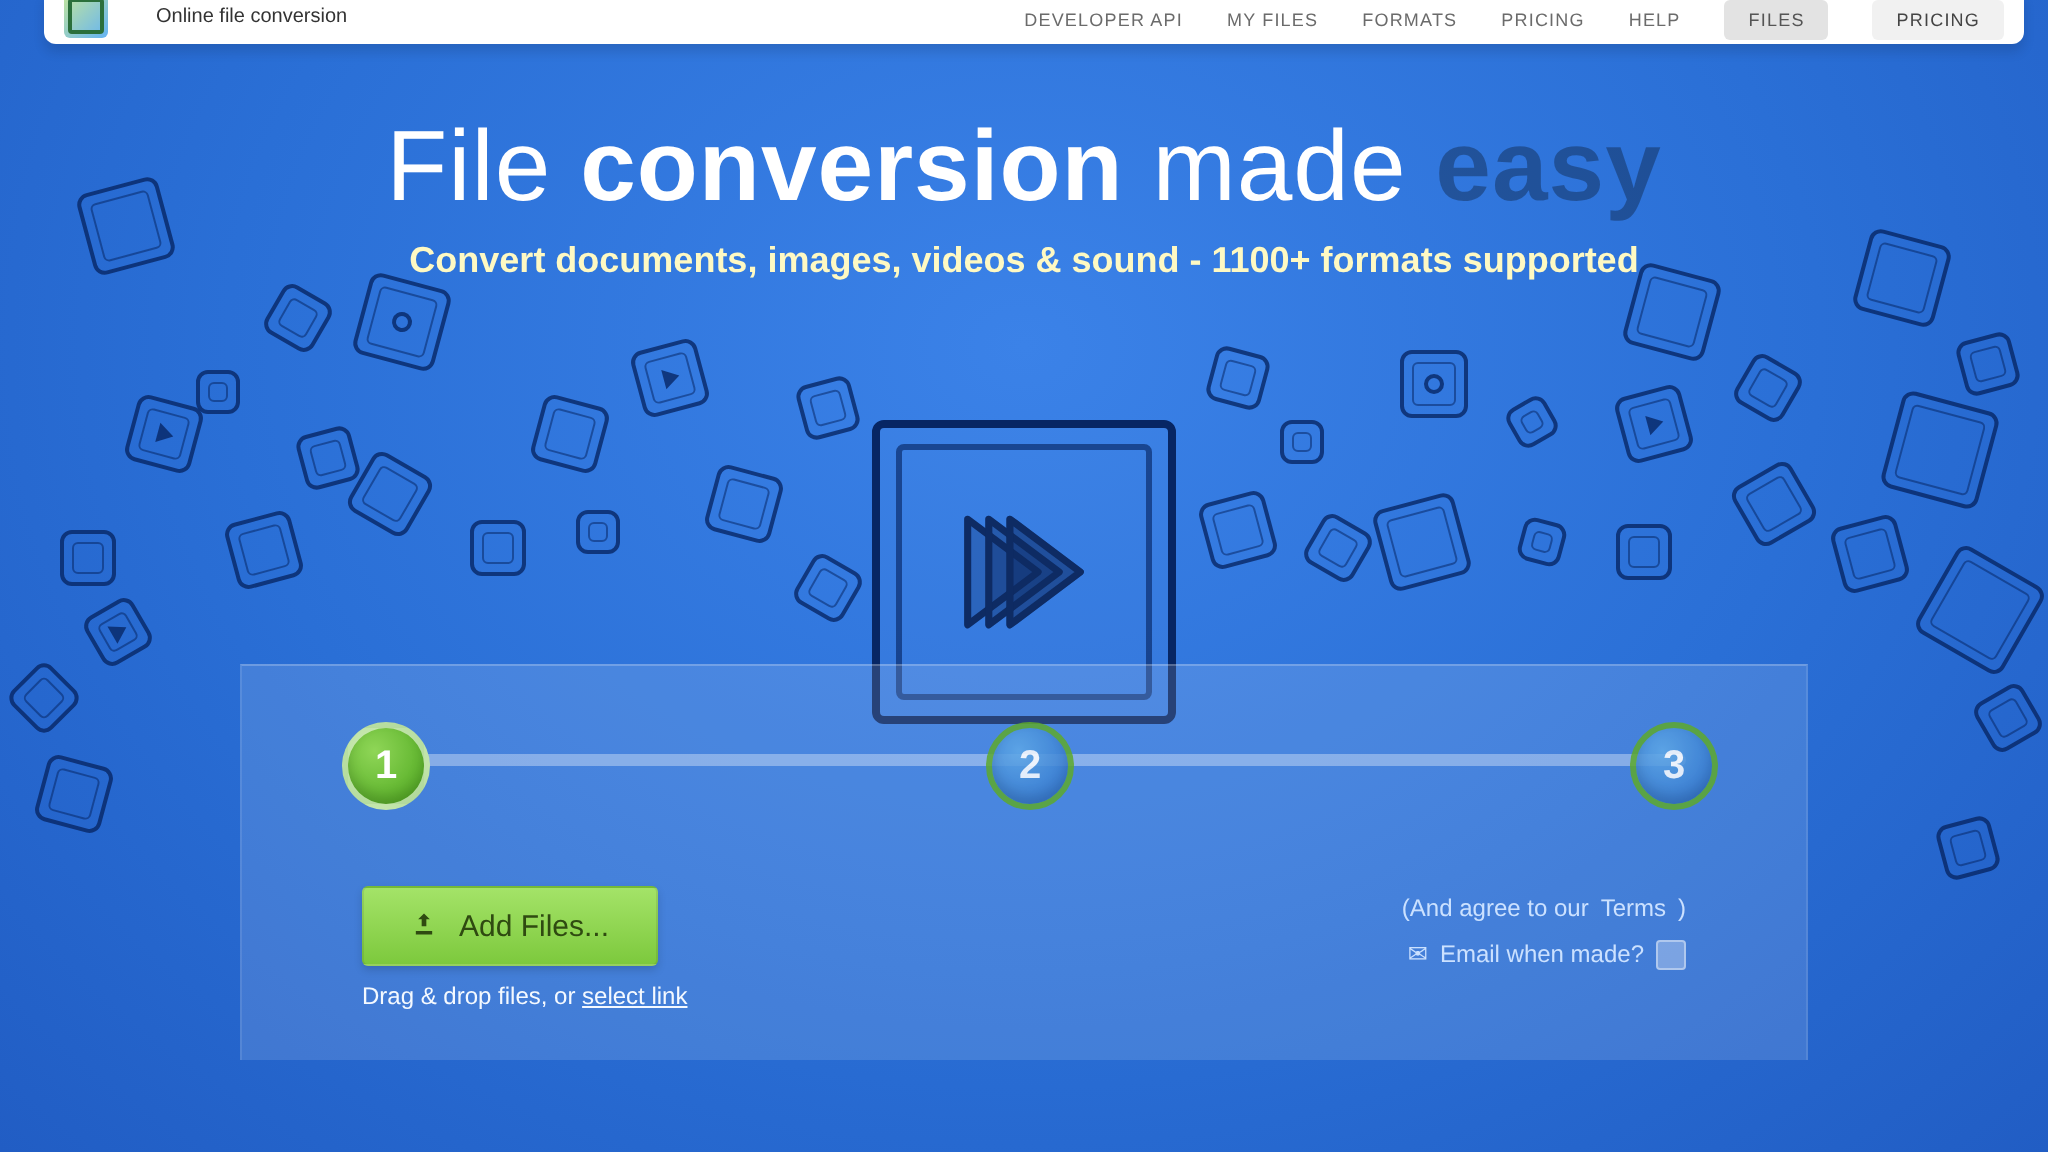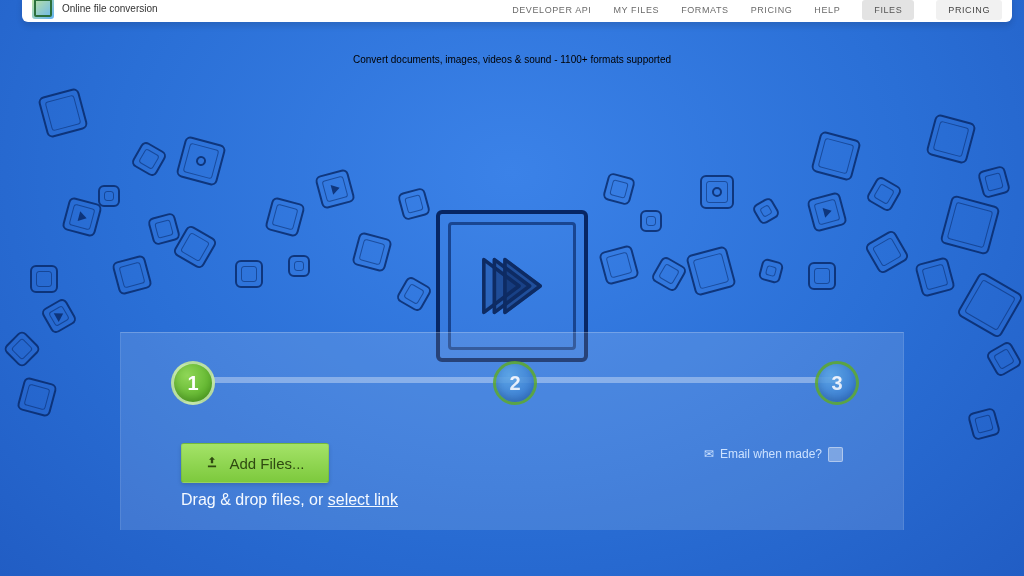--- a/index.html
+++ b/index.html
@@ -48,20 +48,21 @@
     content: "";
     position: absolute;
     inset: 2px;
     border: 2px solid #2b6f3b;
     border-radius: 2px;
   }
   .brand-text {
     color: #333;
     font-size: 10px;
     margin-bottom: 1px;
+    margin-left: 16px;
   }
   .nav-right {
     margin-left: auto;
     display: flex;
     align-items: center;
     gap: 22px;
   }
   .nav-link {
     color: #6b6b6b;
     font-size: 9px;
@@ -89,23 +90,23 @@
     margin: 0;
     font-size: 50px;
     font-weight: 300;
     color: #fff;
     letter-spacing: .5px;
   }
   .hero h1 .b { font-weight: 700; }
   .hero h1 .easy { font-weight: 800; color: rgba(0,0,0,.3); }
   .hero p {
     margin: 8px 0 0 0;
-    font-size: 10px;
-    font-weight: 400;
-    color: #000000;
+    font-size: 18px;
+    font-weight: 700;
+    color: #fef9c3;
   }
 
   
   .doodles {
     position: absolute;
     inset: 0;
     pointer-events: none;
   }
   .doodle {
     position: absolute;
@@ -290,21 +291,21 @@
     color:#334b73;
   }
   .btn-convert {
     background: rgba(255,255,255,.18);
     color:#dbe9fb;
     border:1px solid rgba(255,255,255,.18);
     cursor:not-allowed;
   }
 
   .hint {
-    font-size:16px;
+    font-size:12px;
     color:#f4f9ff;
     margin-top:8px;
   }
   .hint a, .hint .u { text-decoration: underline; cursor:pointer; }
   .hint-right { font-size:12px; color:#cbe1ff; line-height:1.9; }
   .hint-right .row { display:flex; justify-content:flex-end; align-items:center; gap:6px; }
   .checkbox {
     width:13px; height:13px;
     background:rgba(255,255,255,.3);
     border:1px solid rgba(255,255,255,.4);
@@ -328,20 +329,23 @@
     <span class="nav-link">MY FILES</span>
     <span class="nav-link">FORMATS</span>
     <span class="nav-link">PRICING</span>
     <span class="nav-link">HELP</span>
     <span class="nav-btn">FILES</span>
     <span class="nav-btn primary">PRICING</span>
   </div>
 </div>
 
 <div class="hero">
+  <h1>
+    <span>File </span><span class="b">conversion</span><span> made </span><span class="easy">easy</span>
+  </h1>
   <p>Convert documents, images, videos &amp; sound - 1100+ formats supported</p>
 </div>
 
 <div class="doodles">
 
   <div class="media-tile">
     <div class="inner"></div>
     <svg viewBox="0 0 100 100" width="88" height="88">
       <g fill="none" stroke="#0e2b63" stroke-width="4" stroke-linejoin="round">
         <path d="M18 20 L58 50 L18 80 Z" fill="#11316e" opacity=".3"></path>
@@ -424,20 +428,25 @@
       </div>
       <div class="hint">
         <span>Drag &amp; drop files, or </span><span class="u">select link</span>
       </div>
     </div>
 
 
     <div class="col right">
       <div class="hint-right">
         <div class="row">
+          <span>(And agree to our </span>
+            <span class="u">Terms</span>
+            <span>)</span>
+        </div>
+        <div class="row">
           <span class="mail">✉</span>
           <span>Email when made?</span>
           <span class="checkbox"></span>
         </div>
       </div>
     </div>
   </div>
 </div>
 
 </body></html>

